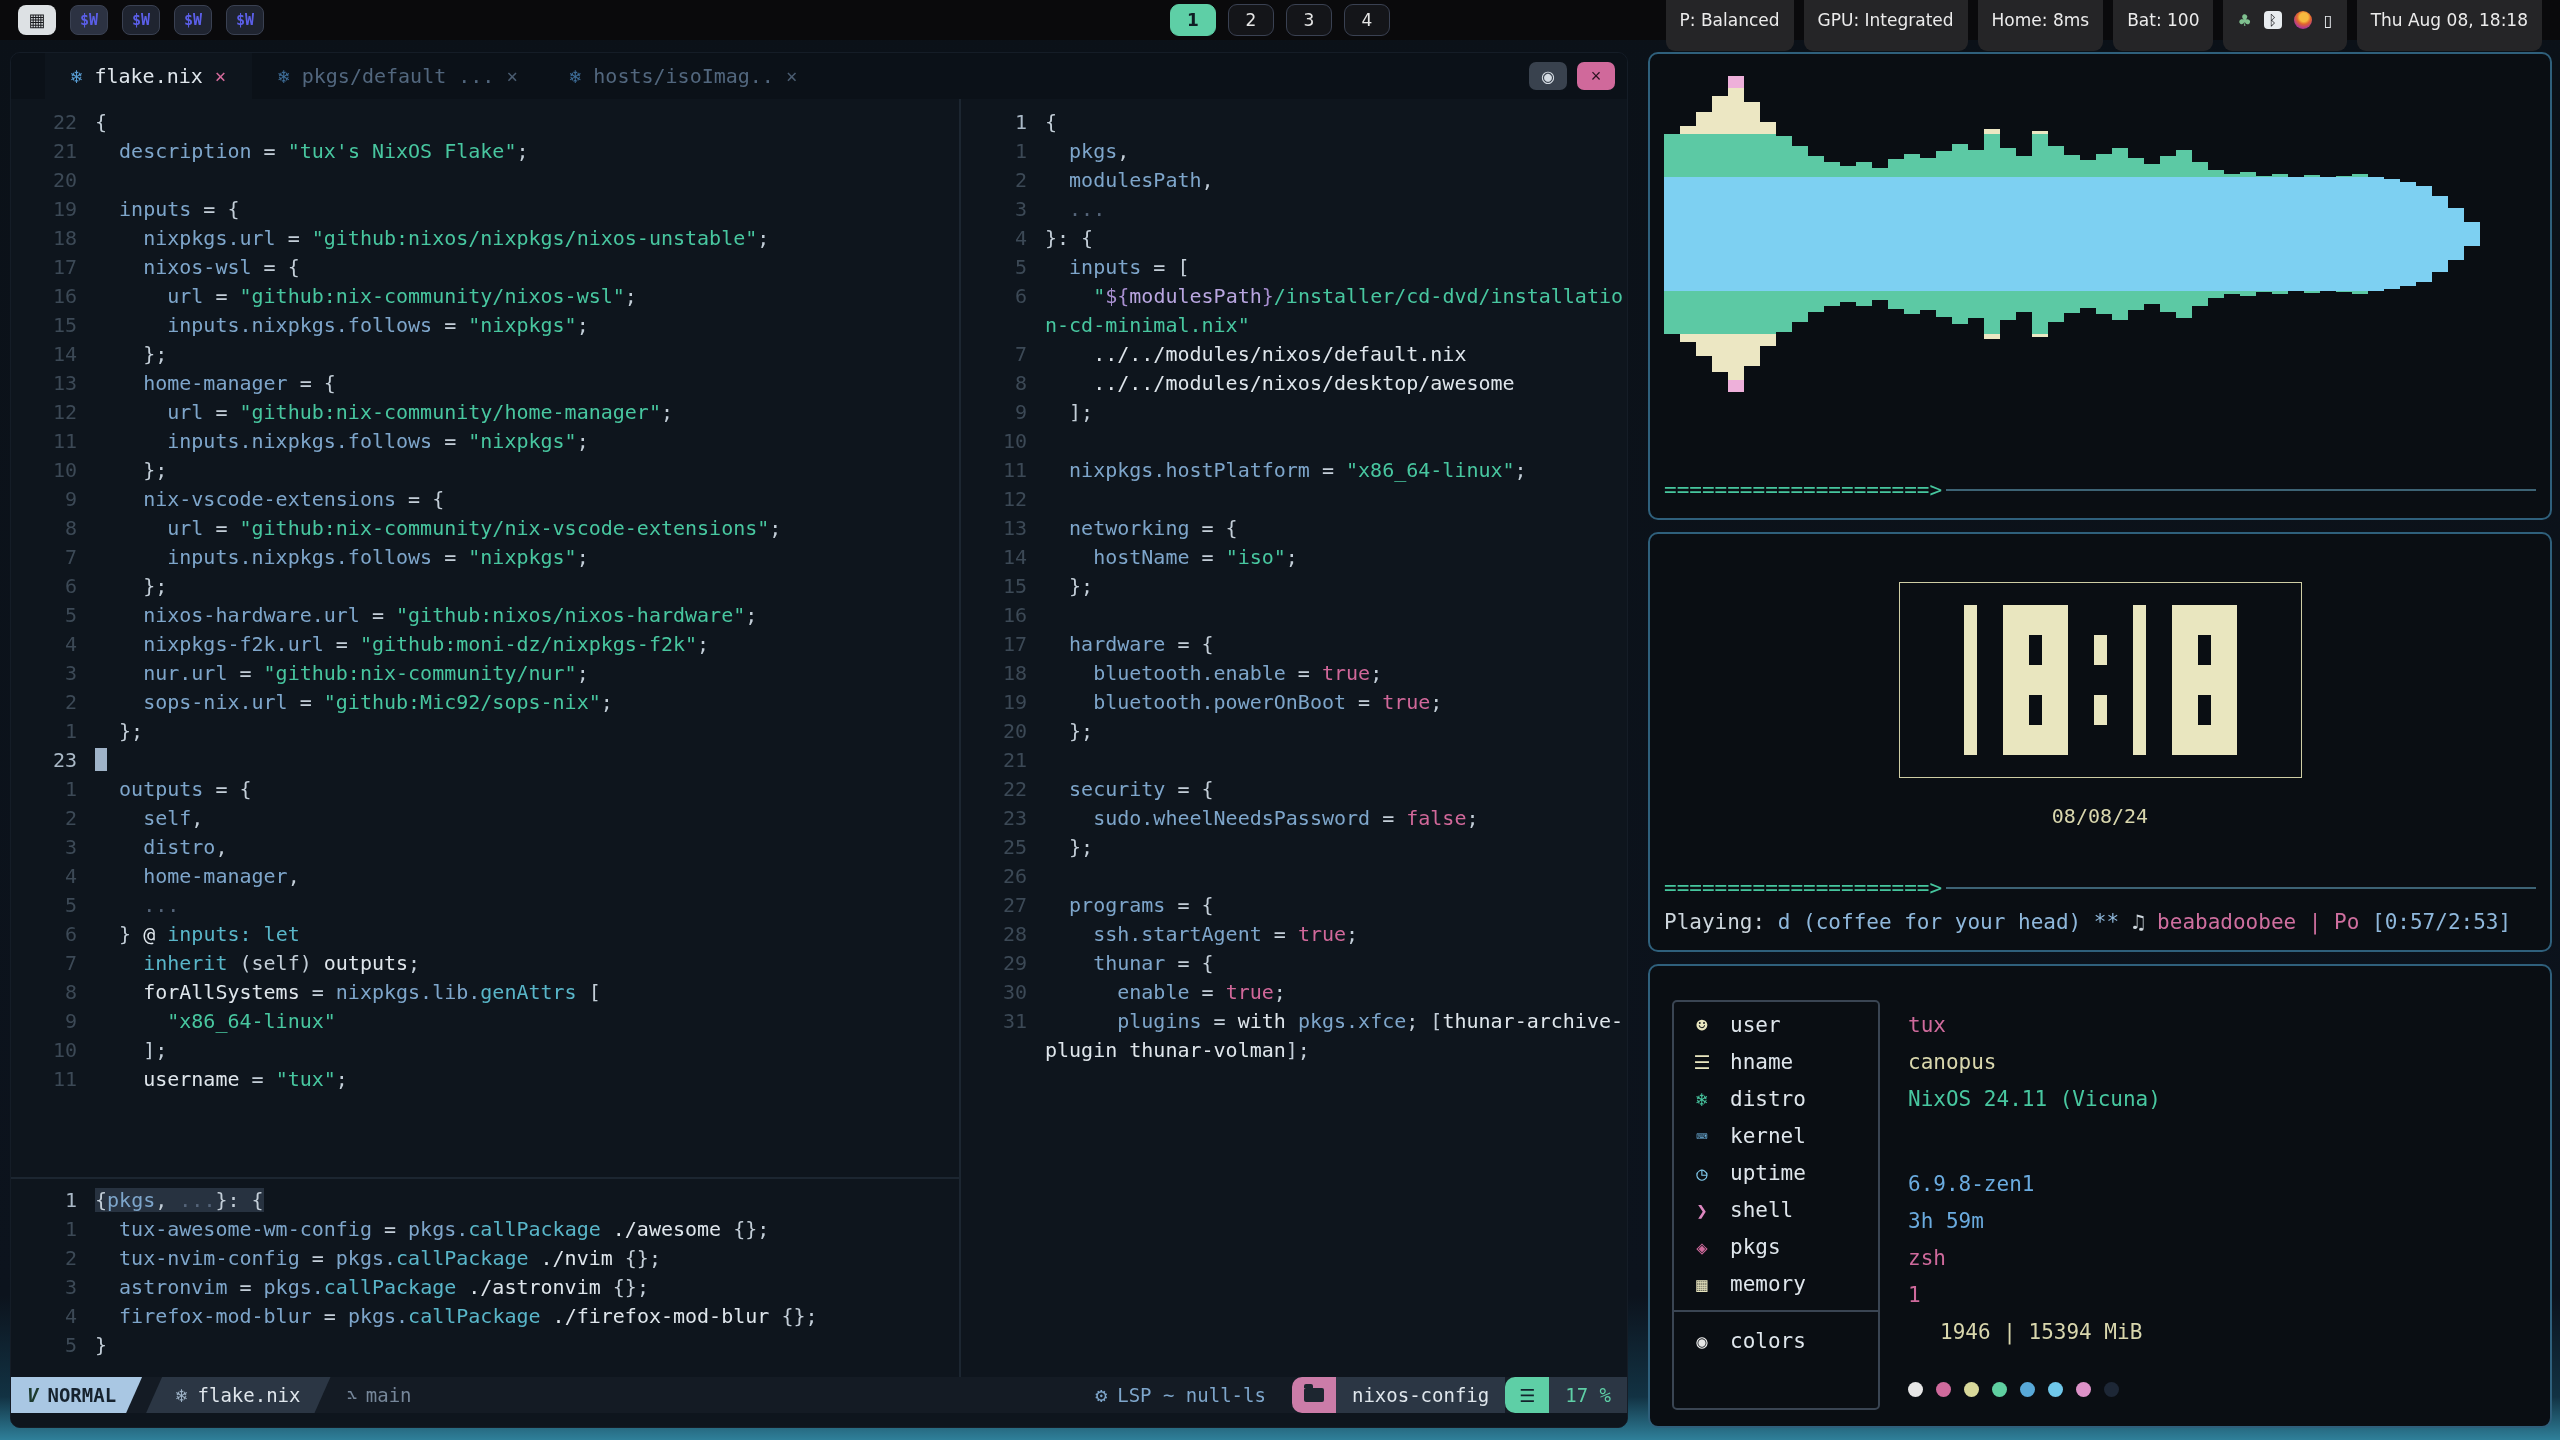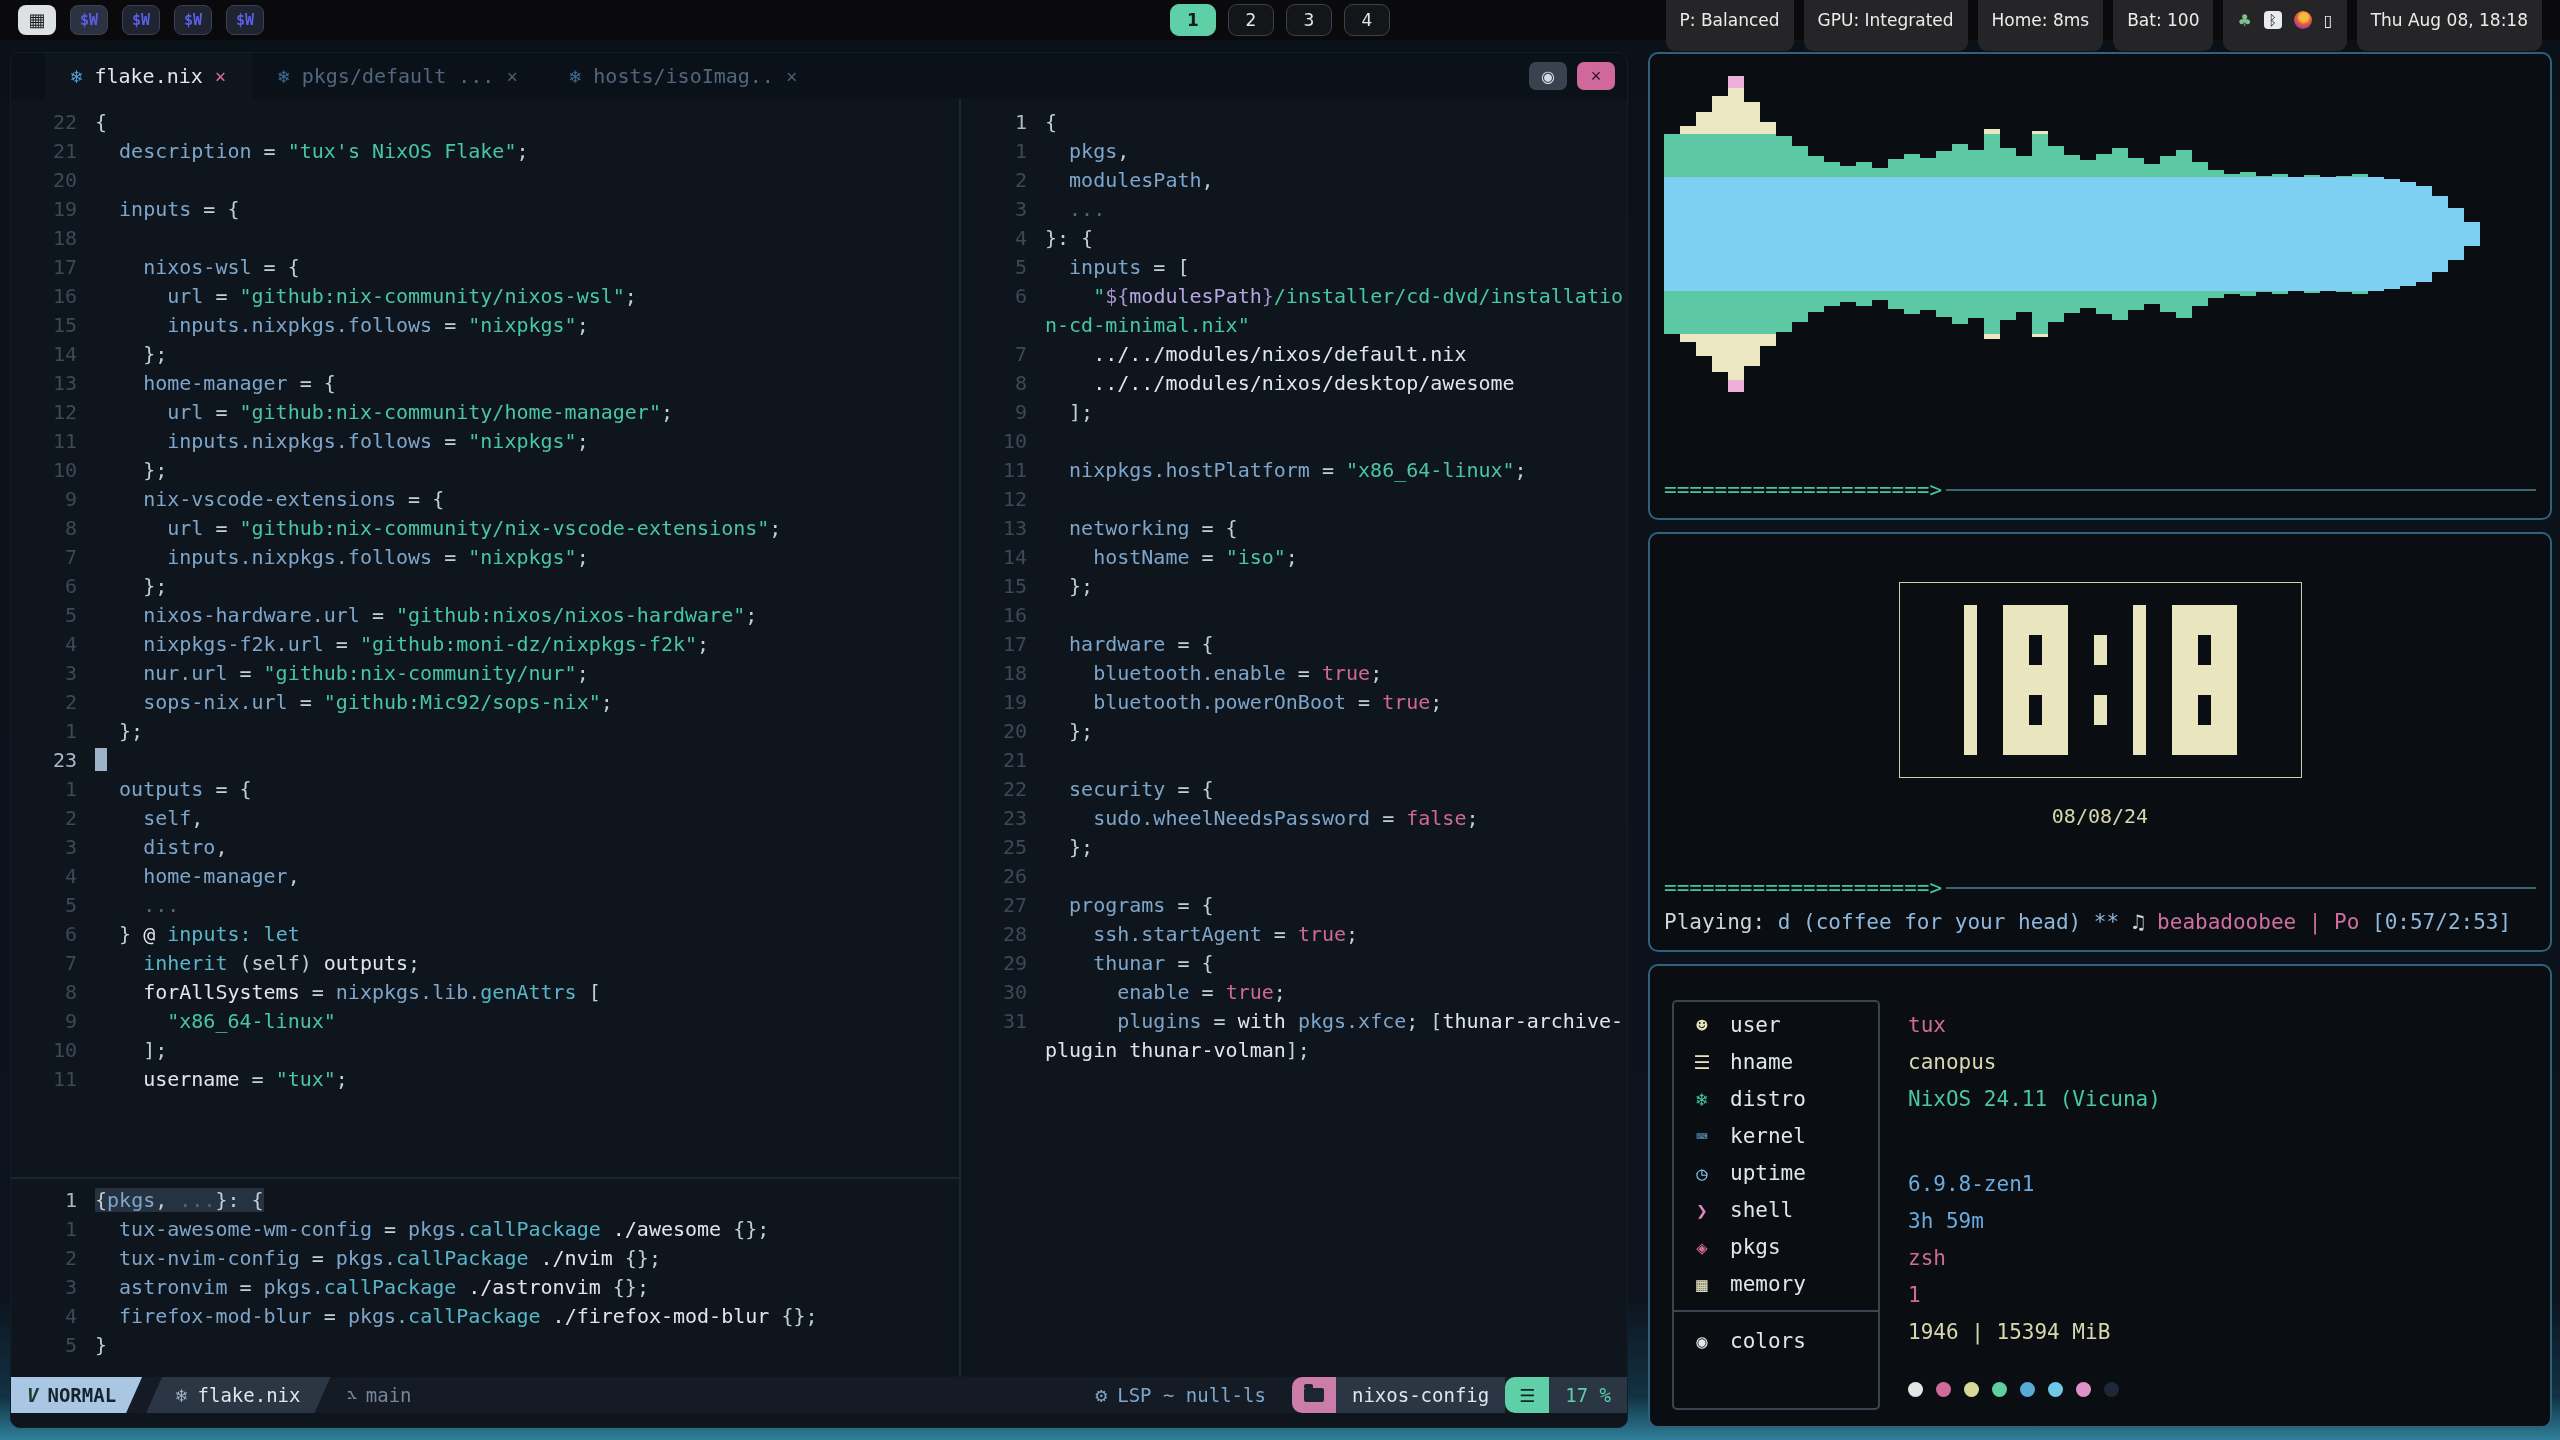--- a/index.html
+++ b/index.html
@@ -181,21 +181,21 @@
         </button>
       </div>
     </div>
     <div class="splits">
       <div class="left-col">
         <div class="code top-buf" id="buf-left">
             <div class="code-line"><span class="gutter">22</span><span class="ltext"><span class="tk-p">{</span></span></div>
             <div class="code-line"><span class="gutter">21</span><span class="ltext"><span class="tk-k">  description</span><span class="tk-p"> = </span><span class="tk-s">"tux's NixOS Flake"</span><span class="tk-p">;</span></span></div>
             <div class="code-line"><span class="gutter">20</span><span class="ltext"></span></div>
             <div class="code-line"><span class="gutter">19</span><span class="ltext"><span class="tk-k">  inputs</span><span class="tk-p"> = {</span></span></div>
-            <div class="code-line"><span class="gutter">18</span></div>
+            <div class="code-line"><span class="gutter">18</span><span class="ltext"><span class="tk-k">    nixpkgs.url</span><span class="tk-p"> = </span><span class="tk-s">"github:nixos/nixpkgs/nixos-unstable"</span><span class="tk-p">;</span></span></div>
             <div class="code-line"><span class="gutter">17</span><span class="ltext"><span class="tk-k">    nixos-wsl</span><span class="tk-p"> = {</span></span></div>
             <div class="code-line"><span class="gutter">16</span><span class="ltext"><span class="tk-k">      url</span><span class="tk-p"> = </span><span class="tk-s">"github:nix-community/nixos-wsl"</span><span class="tk-p">;</span></span></div>
             <div class="code-line"><span class="gutter">15</span><span class="ltext"><span class="tk-k">      inputs.nixpkgs.follows</span><span class="tk-p"> = </span><span class="tk-s">"nixpkgs"</span><span class="tk-p">;</span></span></div>
             <div class="code-line"><span class="gutter">14</span><span class="ltext"><span class="tk-p">    };</span></span></div>
             <div class="code-line"><span class="gutter">13</span><span class="ltext"><span class="tk-k">    home-manager</span><span class="tk-p"> = {</span></span></div>
             <div class="code-line"><span class="gutter">12</span><span class="ltext"><span class="tk-k">      url</span><span class="tk-p"> = </span><span class="tk-s">"github:nix-community/home-manager"</span><span class="tk-p">;</span></span></div>
             <div class="code-line"><span class="gutter">11</span><span class="ltext"><span class="tk-k">      inputs.nixpkgs.follows</span><span class="tk-p"> = </span><span class="tk-s">"nixpkgs"</span><span class="tk-p">;</span></span></div>
             <div class="code-line"><span class="gutter">10</span><span class="ltext"><span class="tk-p">    };</span></span></div>
             <div class="code-line"><span class="gutter">9</span><span class="ltext"><span class="tk-k">    nix-vscode-extensions</span><span class="tk-p"> = {</span></span></div>
             <div class="code-line"><span class="gutter">8</span><span class="ltext"><span class="tk-k">      url</span><span class="tk-p"> = </span><span class="tk-s">"github:nix-community/nix-vscode-extensions"</span><span class="tk-p">;</span></span></div>
@@ -690,21 +690,21 @@
           </div>
         </div>
       <div class="fetch-right" id="fetch-right">
           <div class="fv-row" style="color: rgb(207, 106, 156);">tux</div>
           <div class="fv-row" style="color: rgb(217, 215, 173);">canopus</div>
           <div class="fv-row" style="color: rgb(72, 199, 160);">NixOS 24.11 (Vicuna)</div>
           <div class="fv-row" style="color: rgb(106, 171, 223); margin-top: 48px;">6.9.8-zen1</div>
           <div class="fv-row" style="color: rgb(106, 171, 223);">3h 59m</div>
           <div class="fv-row" style="color: rgb(207, 106, 156);">zsh</div>
           <div class="fv-row" style="color: rgb(207, 106, 156);">1</div>
-          <div class="fv-row" style="color: rgb(217, 215, 173);">1946 | 15394 MiB</div>
+          <div class="fv-row" style="color: rgb(217, 215, 173); margin-left: 32px;">1946 | 15394 MiB</div>
           <div class="fv-dots">
             <span class="dot" style="background: rgb(230, 230, 230);"></span>
             <span class="dot" style="background: rgb(207, 106, 156);"></span>
             <span class="dot" style="background: rgb(216, 216, 154);"></span>
             <span class="dot" style="background: rgb(95, 207, 160);"></span>
             <span class="dot" style="background: rgb(88, 168, 216);"></span>
             <span class="dot" style="background: rgb(111, 199, 234);"></span>
             <span class="dot" style="background: rgb(221, 146, 200);"></span>
             <span class="dot" style="background: rgb(29, 39, 54);"></span>
           </div>

